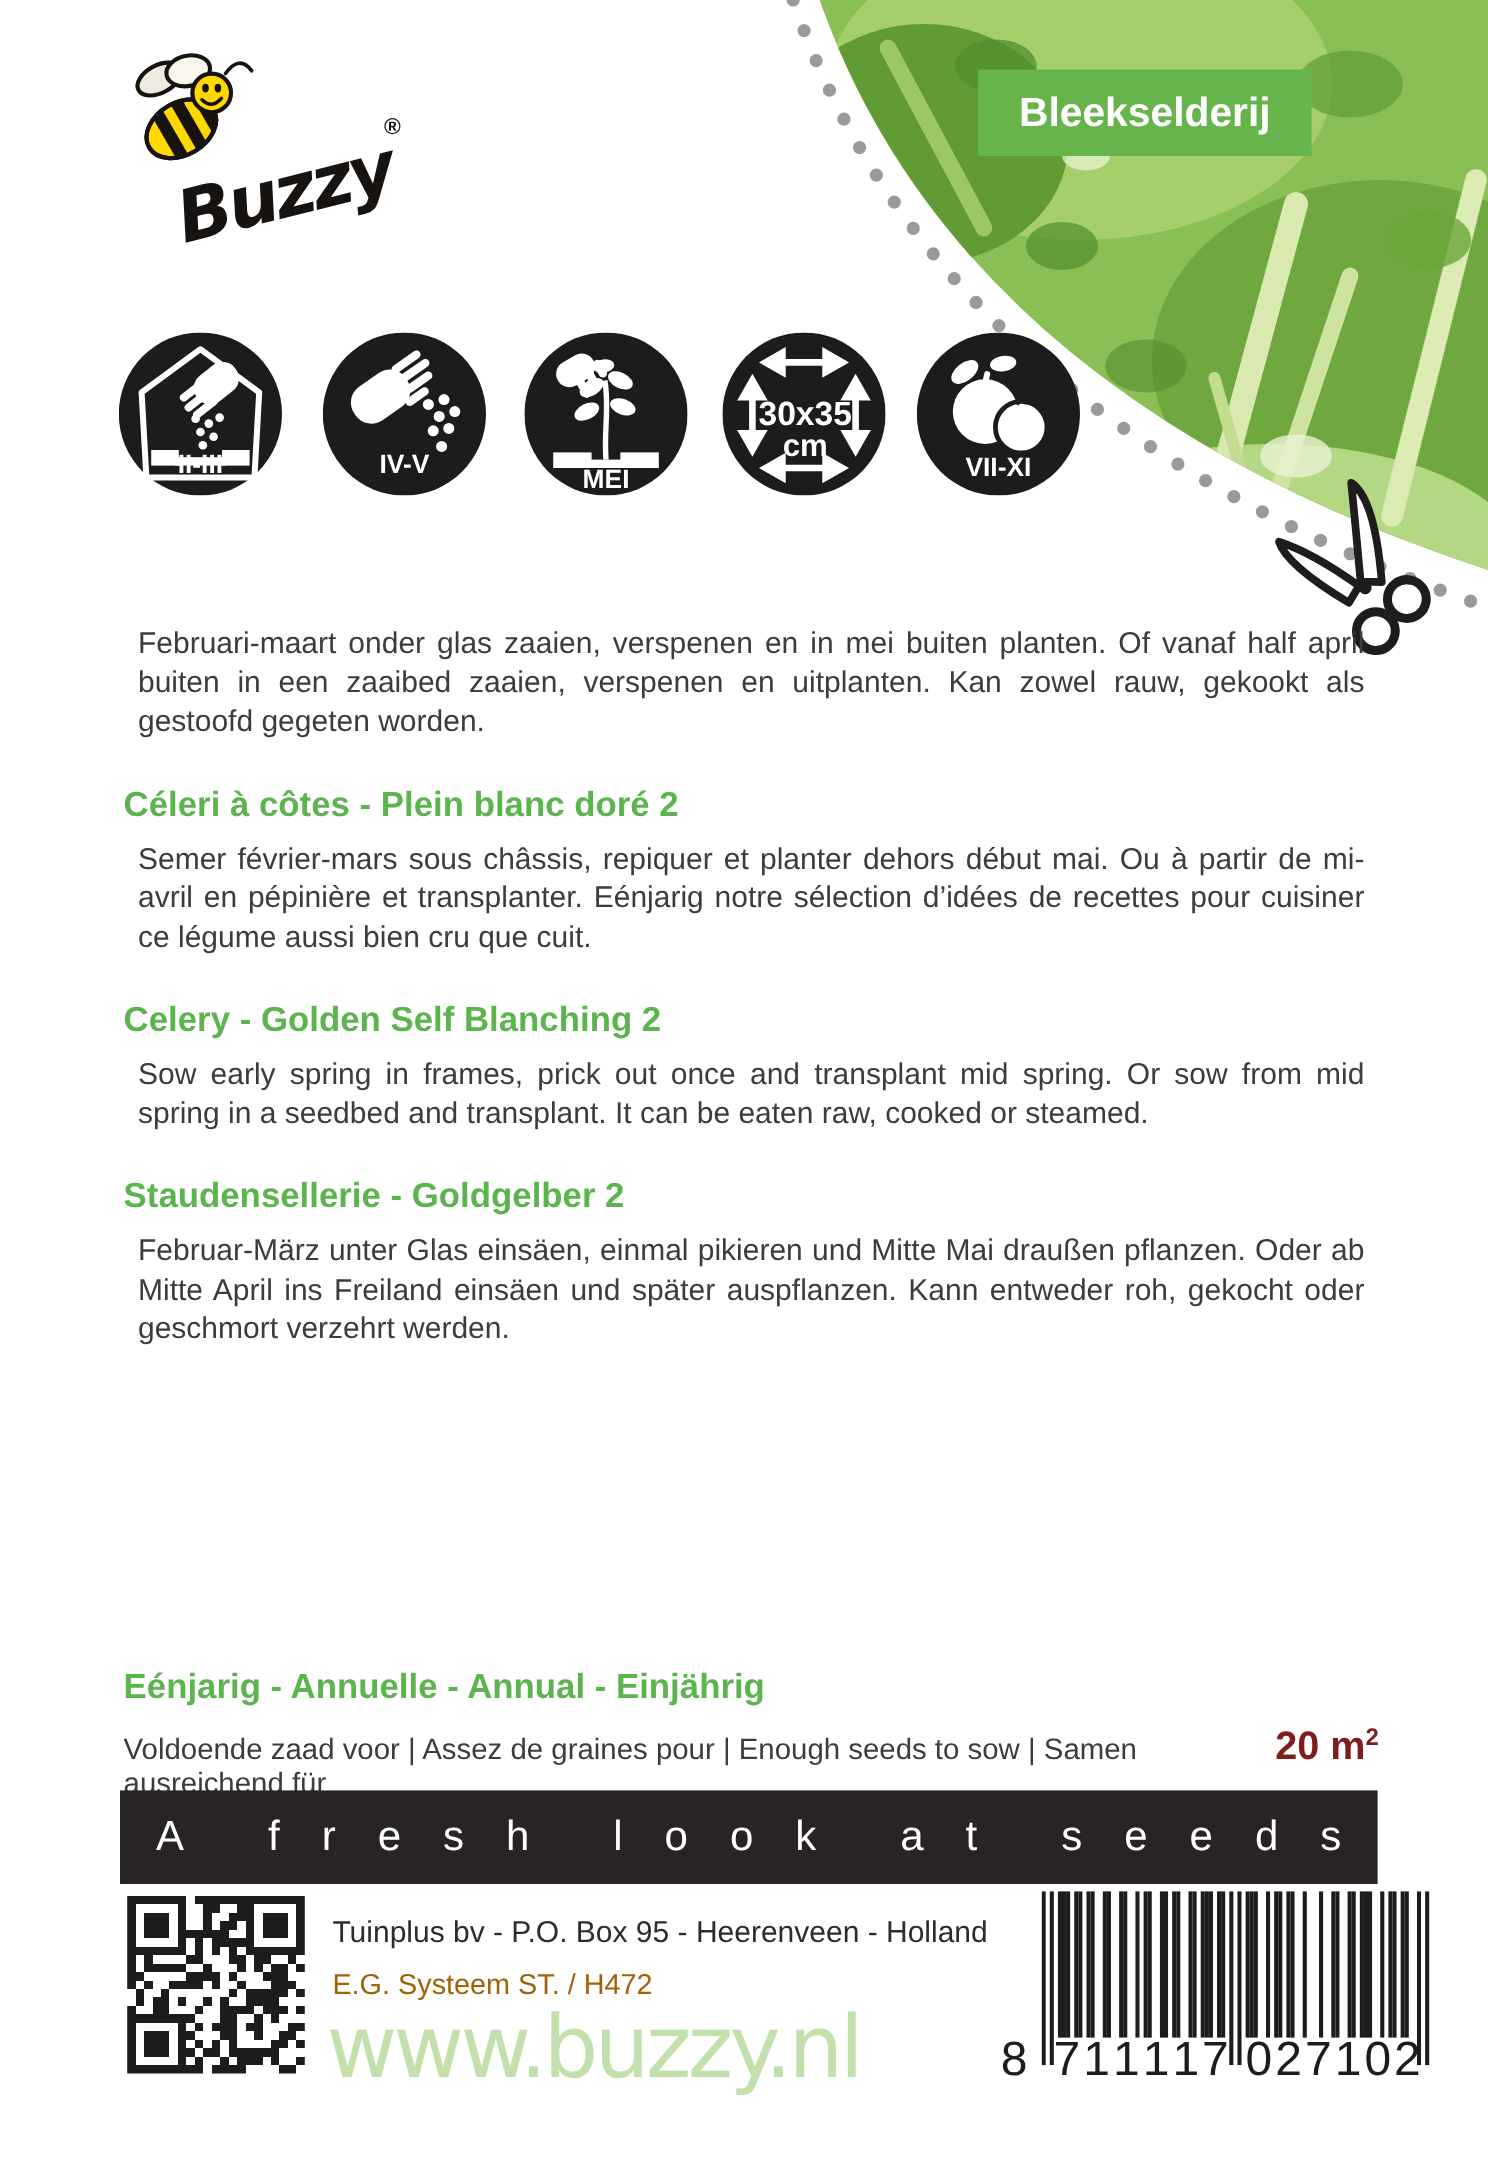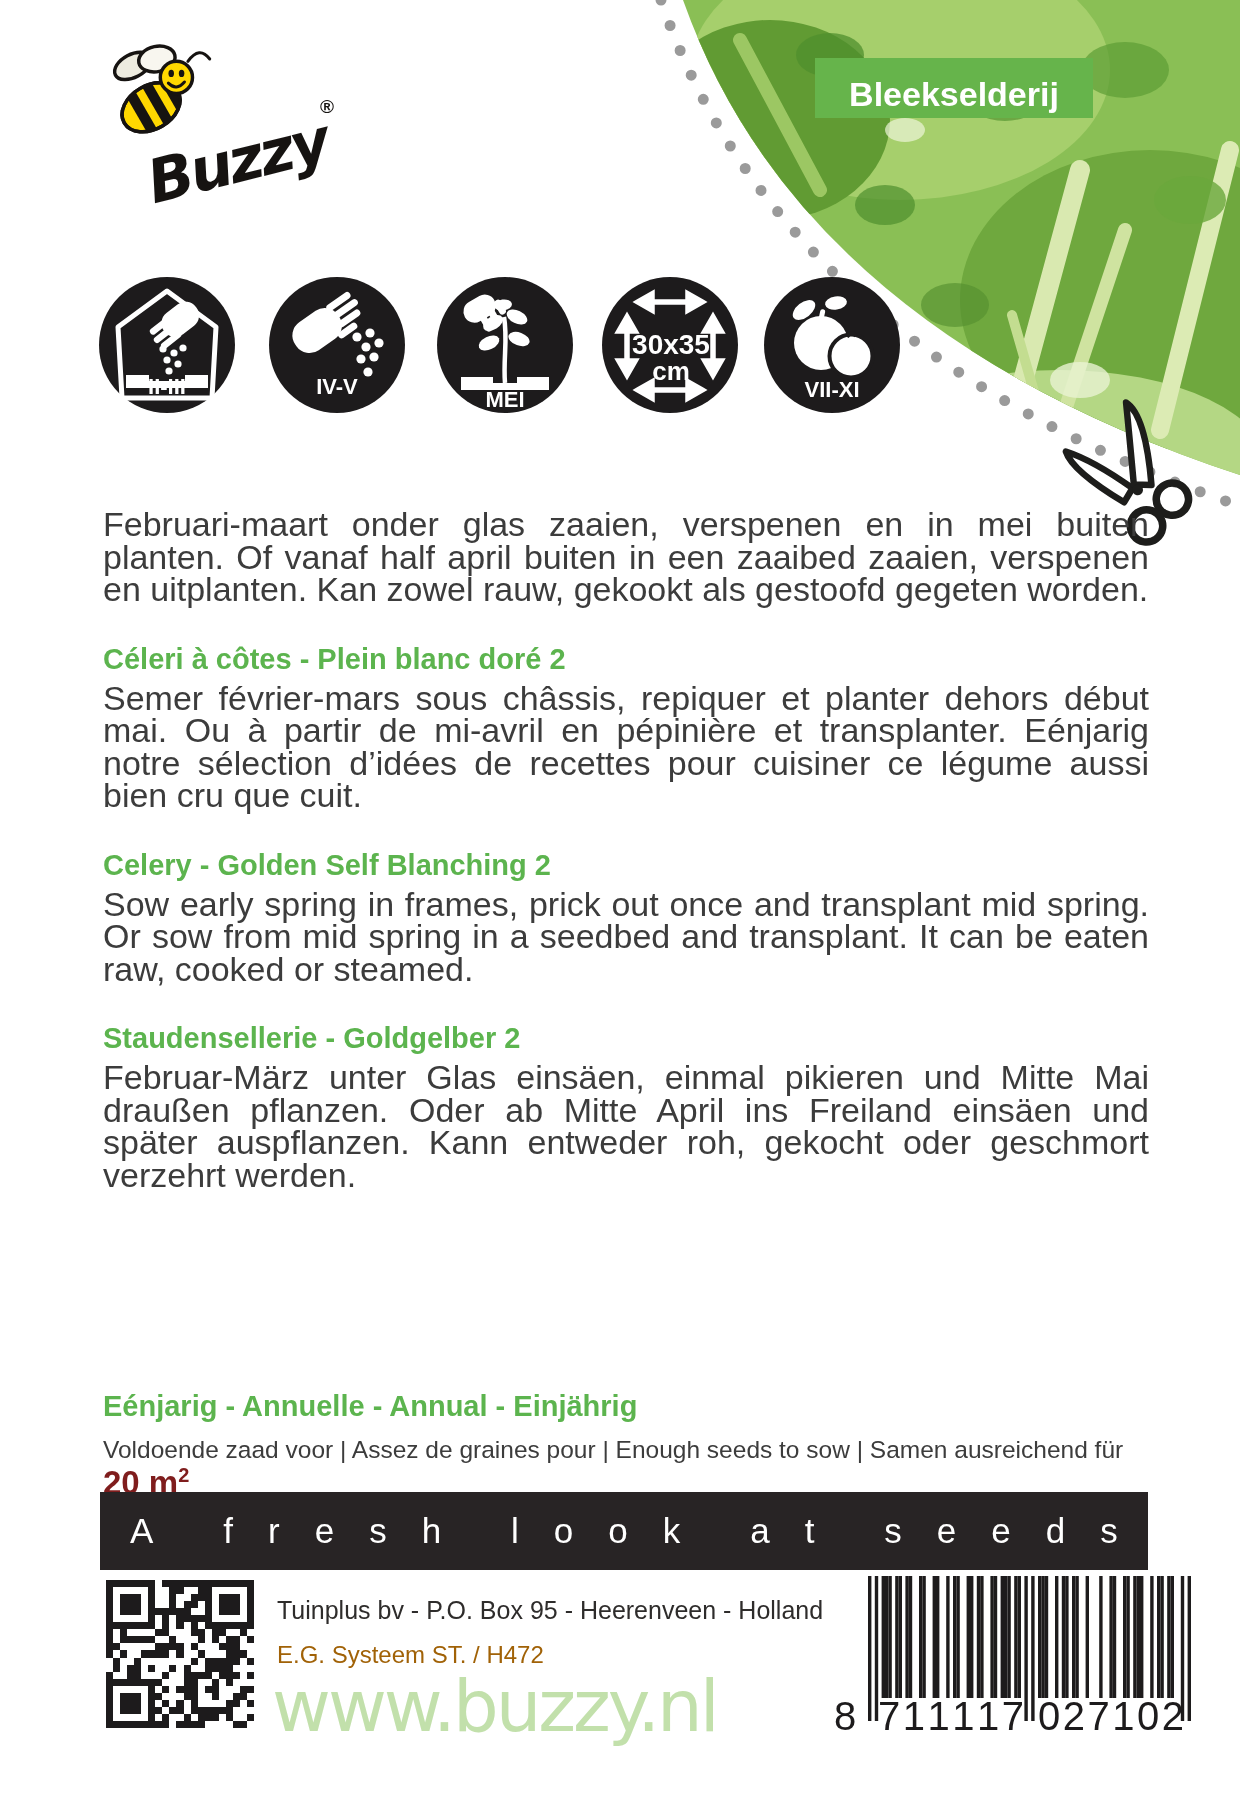--- a/index.html
+++ b/index.html
@@ -10,34 +10,34 @@
   
   #logo{left:88px;top:28px;width:300px;height:190px;}
   #logo-text{position:absolute;left:58px;top:98px;transform:rotate(-14deg);
              font-family:"DejaVu Sans",sans-serif;font-style:italic;font-weight:bold;
              font-size:60px;letter-spacing:-3px;color:#161311;}
   #logo-reg{position:absolute;left:232px;top:68px;font-size:19px;font-weight:bold;
             font-style:normal;color:#161311;}
 
   
   #corner-photo{left:0;top:0;}
-  #corner-banner{left:815px;top:58px;width:278px;height:60px;background:#66b44b;
+  #corner-banner{left:815px;top:58px;width:278px;height:72px;background:#66b44b;
                  color:#fff;font-weight:bold;font-size:34px;line-height:72px;text-align:center;}
   #scissors{left:1072px;top:402px;transform:rotate(-36deg);}
 
   
   .picto{top:277px;width:136px;height:136px;}
 
   
   #textcol{left:103px;top:508px;width:1046px;color:#3c3c3c;}
   .section{margin-bottom:36px;}
   .section h2{margin:0 0 6px 0;font-size:29px;line-height:34px;font-weight:bold;color:#5cb44e;}
-  .section p{margin:0;font-size:34px;line-height:32.5px;text-align:justify;}
+  .section p{margin:12px;font-size:25px;line-height:32.5px;text-align:justify;}
   #annual{left:103px;top:1390px;font-size:29px;font-weight:bold;color:#5cb44e;}
-  #seeds-line{left:103px;top:1436px;width:1046px;display:flex;justify-content:space-between;align-items:baseline;flex-direction:column;}
+  #seeds-line{left:103px;top:1436px;width:1046px;display:flex;justify-content:space-between;align-items:baseline;}
   #seeds-text{font-size:24.5px;color:#3c3c3c;}
   #seeds-value{font-size:33px;font-weight:bold;color:#7f1d1d;white-space:nowrap;}
   #seeds-value sup{font-size:20px;}
 
   
   #tagline-bar{left:100px;top:1492px;width:1048px;height:78px;background:#282425;
                display:flex;align-items:center;}
   #tagline{flex:1;display:flex;justify-content:space-between;padding:0 30px;
            color:#ffffff;font-size:35px;font-weight:400;}
 

